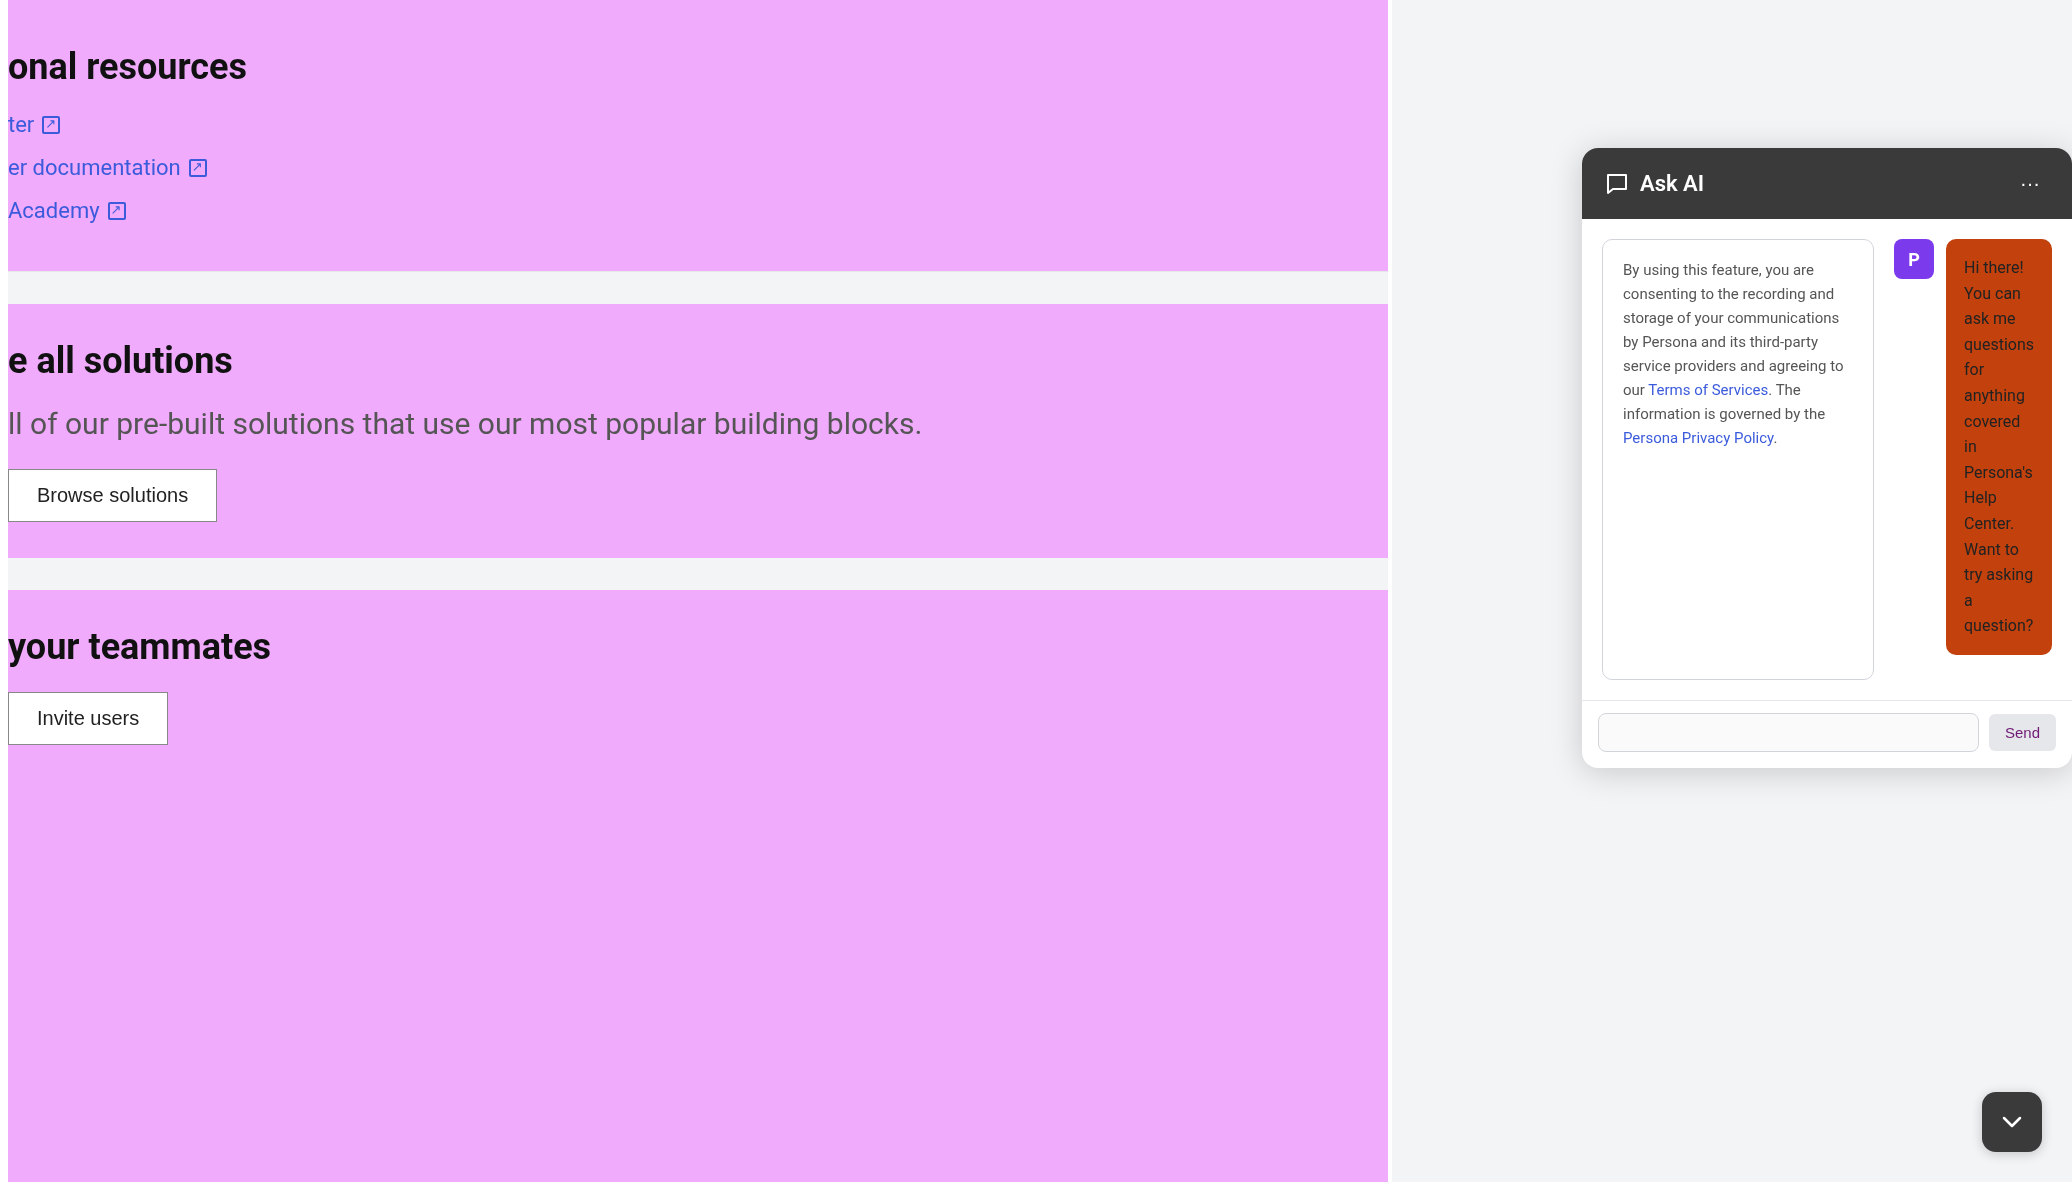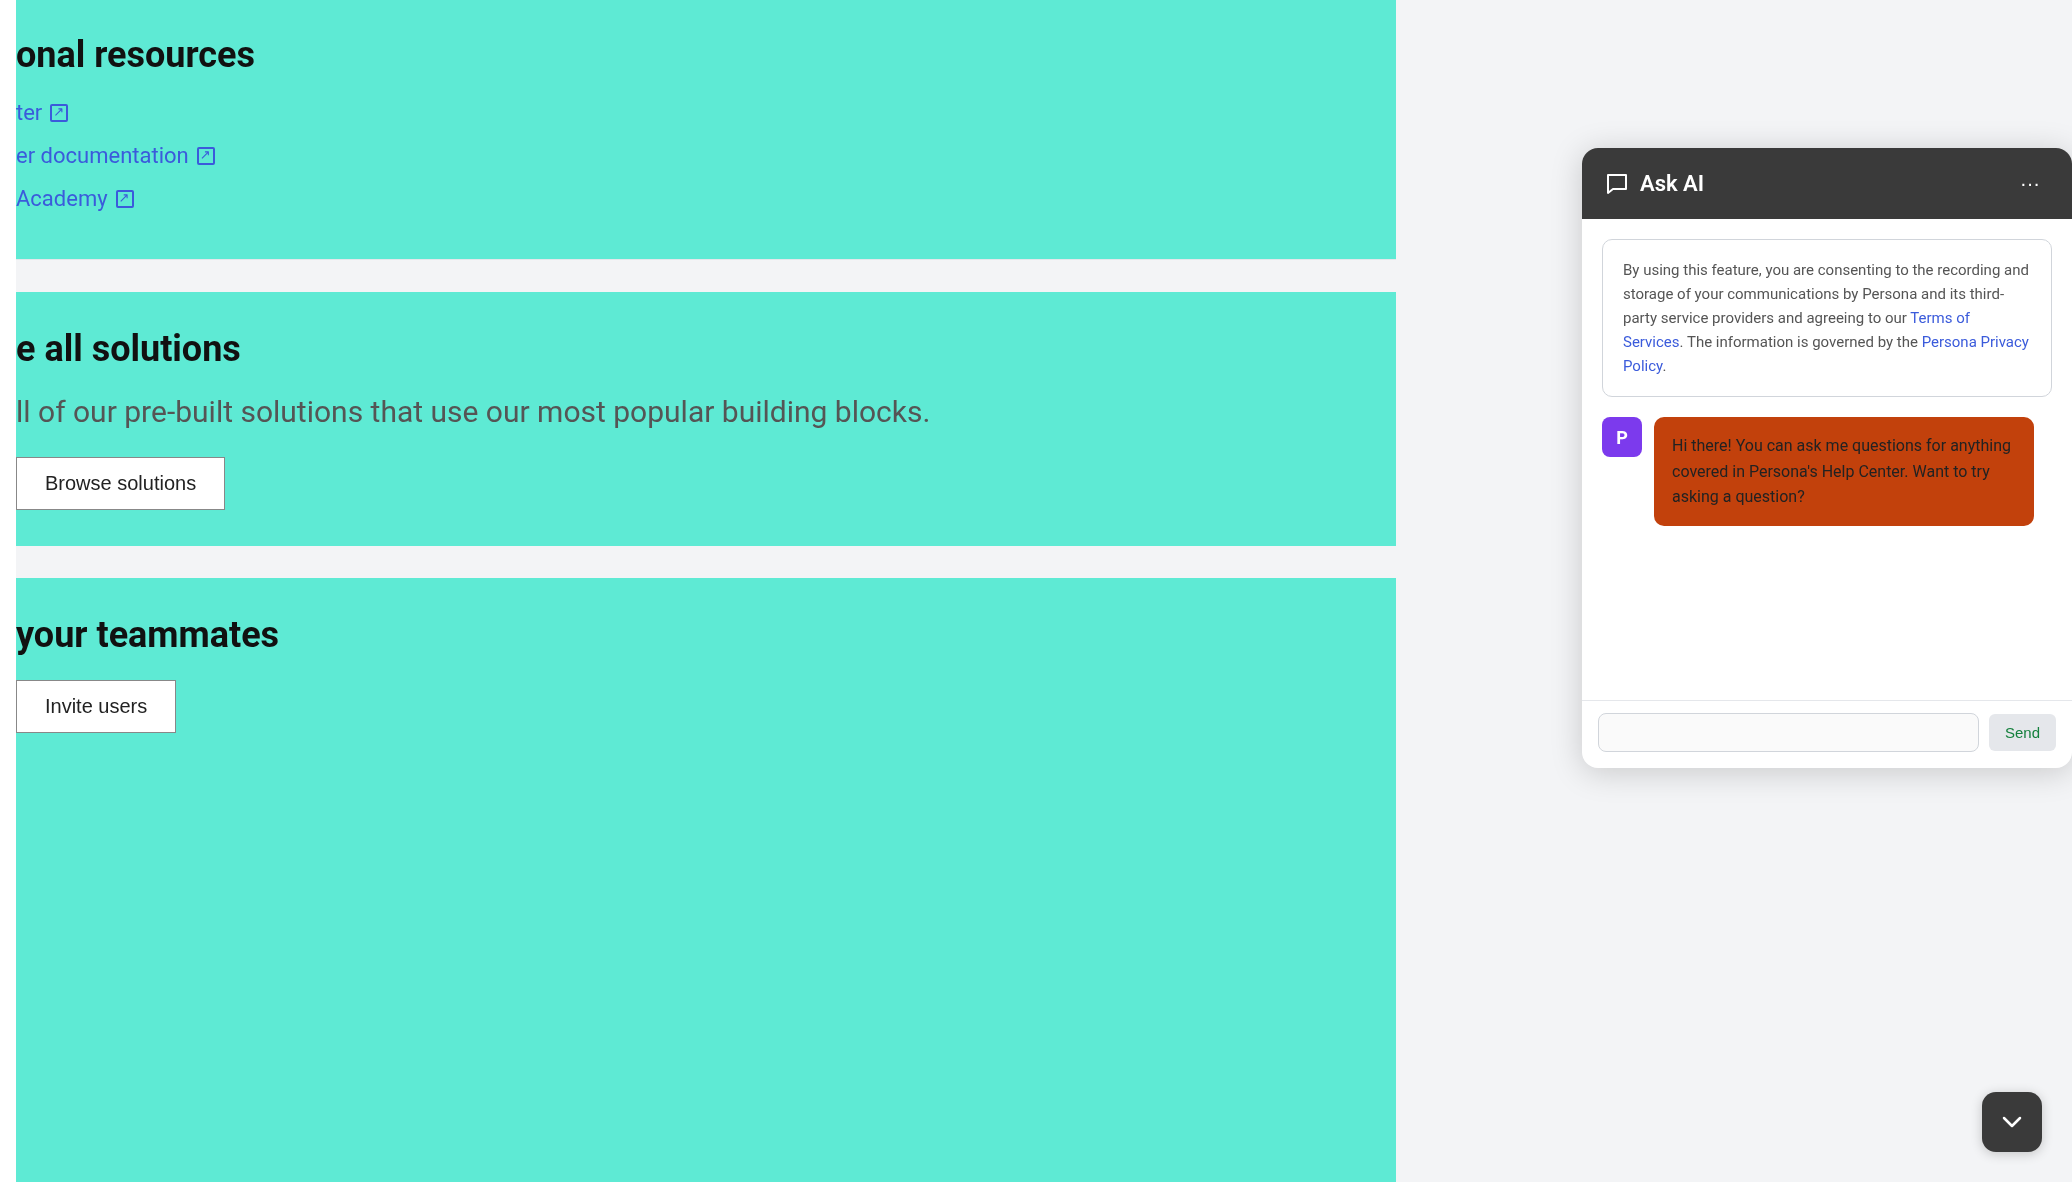--- a/index.html
+++ b/index.html
@@ -8,26 +8,26 @@
       background: #fff;
       width: 2072px;
       height: 1182px;
       overflow: hidden;
       position: relative;
     }
 
     
     .main-content {
       position: absolute;
-      left: 16px;
+      left: 8px;
       top: 0;
       width: 1380px;
       height: 1182px;
-      background: #5eead4;
-      padding: 4px 0 0 0;
+      background: #f0abfc;
+      padding: 16px 0 0 0;
     }
 
     
     .section-resources {
       padding: 30px 0 30px 0;
       border-bottom: 1px solid #e5e7eb;
     }
 
     .section-title {
       font-size: 36px;
@@ -151,21 +151,20 @@
       font-size: 20px;
       cursor: pointer;
       padding: 4px 8px;
       border-radius: 4px;
     }
 
     .ask-ai-body {
       flex: 1;
       padding: 20px;
       display: flex;
-      flex-direction: column;
       gap: 20px;
       overflow-y: auto;
       background: #fff;
     }
 
     .consent-box {
       border: 1.5px solid #d1d5db;
       border-radius: 10px;
       padding: 18px 20px;
       font-size: 15px;
@@ -232,21 +231,21 @@
       outline: none;
       background: #fafafa;
     }
 
     .send-btn {
       background: #e5e7eb;
       border: none;
       border-radius: 6px;
       padding: 10px 16px;
       font-size: 15px;
-      color: #15803d;
+      color: #701a75;
       cursor: pointer;
     }
 
     
     .scroll-down-btn {
       position: absolute;
       bottom: 30px;
       right: 30px;
       width: 60px;
       height: 60px;

